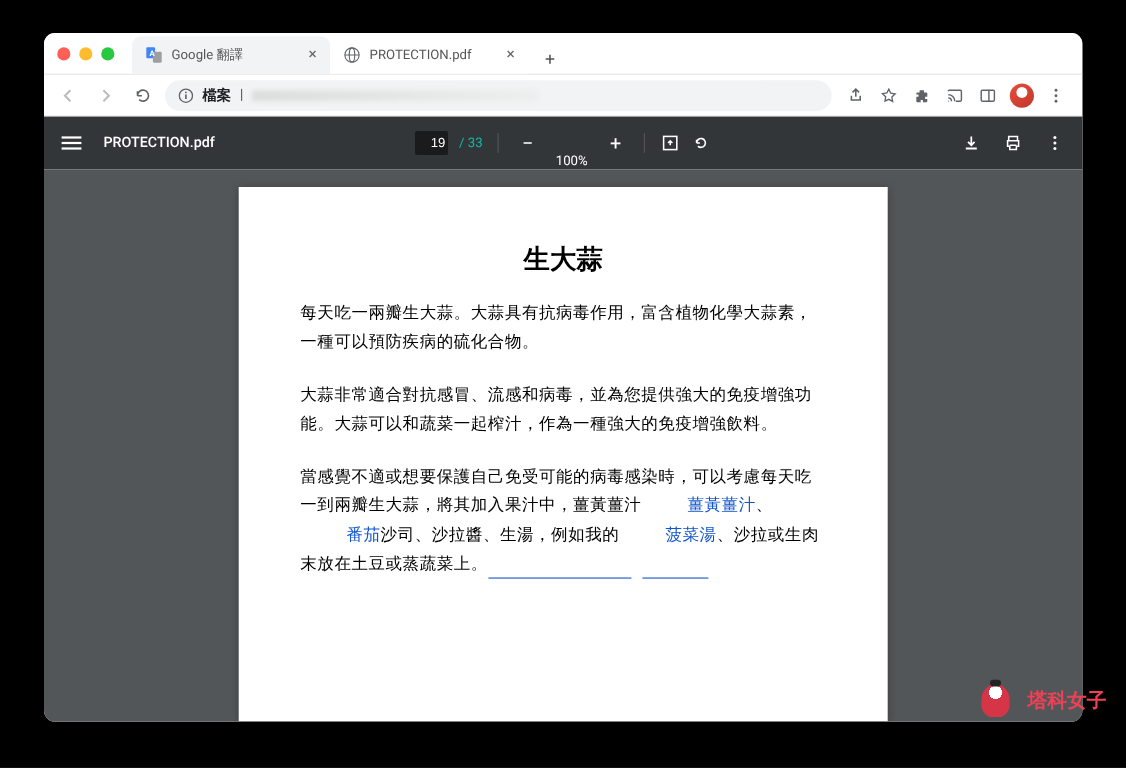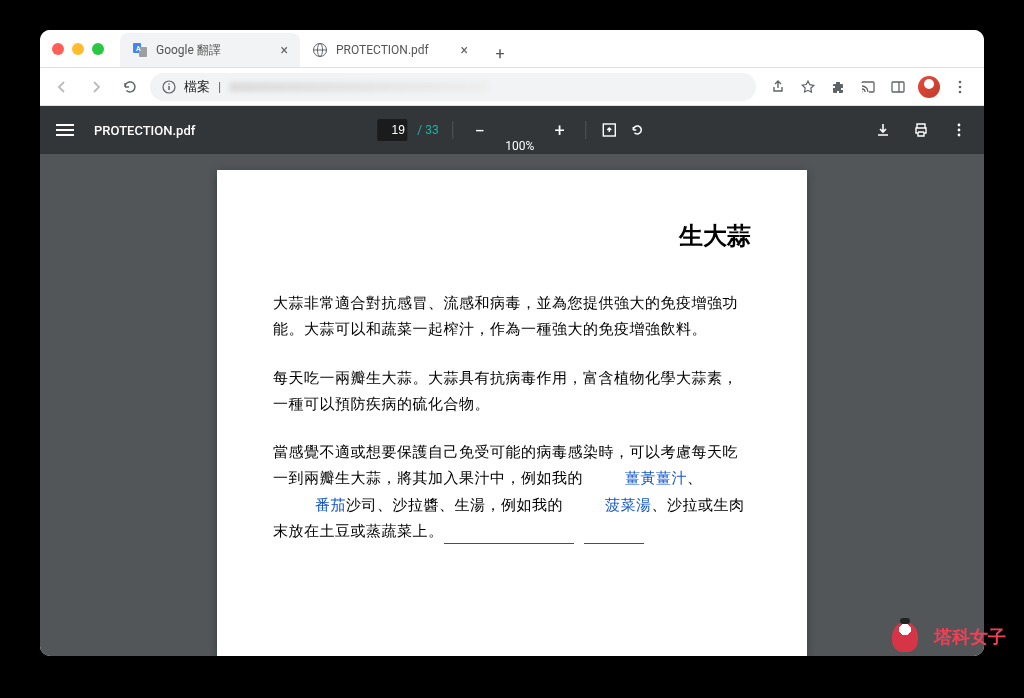--- a/index.html
+++ b/index.html
@@ -14,21 +14,21 @@
 .tabs { display: flex; align-items: flex-end; flex: 1; height: 100%; }
 .tab { display: flex; align-items: center; padding: 0 12px; height: 34px; font-size: 12px; color: #555; gap: 8px; min-width: 180px; border-radius: 8px 8px 0 0; }
 .tab.active { background: #fff; }
 .tab.inactive { background: #f1f3f4; }
 .tab-icon { width: 16px; height: 16px; display: flex; align-items: center; justify-content: center; font-size: 11px; }
 .tab-close { margin-left: auto; font-size: 14px; color: #666; cursor: pointer; }
 .newtab { width: 28px; height: 28px; display: flex; align-items: center; justify-content: center; font-size: 16px; color: #555; cursor: pointer; margin-left: 6px; }
 .navbar { height: 38px; background: #fff; display: flex; align-items: center; padding: 0 8px; gap: 6px; border-bottom: 1px solid #e0e0e0; }
 .navbtn { width: 28px; height: 28px; display: flex; align-items: center; justify-content: center; color: #5f6368; cursor: pointer; border-radius: 50%; }
 .navbtn.disabled { color: #bbb; }
-.urlbar { flex: 1; height: 28px; background: #f1f3f4; border-radius: 14px; display: flex; align-items: center; padding: 0 12px; gap: 8px; font-size: 13px; color: #5f6368; }
+.urlbar { flex: 1; height: 28px; background: #f1f3f4; border-radius: 14px; display: flex; align-items: center; padding: 0 12px; gap: 8px; font-size: 13px; color: #5f6368; font-weight: bold; }
 .urlhost { color: #202124; }
 .urlblur { flex: 1; height: 10px; background: linear-gradient(90deg, #ddd 0%, #eee 100%); border-radius: 2px; filter: blur(2px); max-width: 260px; }
 .ext-icons { display: flex; gap: 10px; align-items: center; padding: 0 6px; }
 .ext-icon { width: 20px; height: 20px; display: flex; align-items: center; justify-content: center; color: #5f6368; font-size: 15px; }
 .avatar { width: 22px; height: 22px; border-radius: 50%; background: linear-gradient(135deg, #e74c3c, #c0392b); position: relative; }
 .avatar::after { content: ''; position: absolute; top: 3px; left: 6px; width: 10px; height: 10px; background: #fff; border-radius: 50%; }
 .pdfbar { height: 48px; background: #323639; display: flex; align-items: center; padding: 0 16px; color: #fff; }
 .pdfbar-left { display: flex; align-items: center; gap: 20px; }
 .hamburger { cursor: pointer; display: flex; flex-direction: column; gap: 3px; }
 .hamburger span { width: 18px; height: 2px; background: #fff; }
@@ -36,21 +36,21 @@
 .pdfbar-center { display: flex; align-items: center; gap: 10px; position: absolute; left: 50%; transform: translateX(-50%); }
 .page-input { width: 30px; height: 22px; background: #191b1c; border: none; color: #fff; text-align: center; font-size: 12px; border-radius: 2px; padding-left: 12px; }
 .page-total { font-size: 12px; color: #14b8a6; }
 .divider { width: 1px; height: 18px; background: #555; margin: 0 4px; }
 .zoombtn { width: 24px; height: 24px; display: flex; align-items: center; justify-content: center; color: #fff; cursor: pointer; font-size: 18px; }
 .zoom-label { font-size: 12px; color: #fff; min-width: 36px; text-align: center; margin-top: 32px; }
 .pdfbar-right { margin-left: auto; display: flex; align-items: center; gap: 20px; }
 .pdf-action { cursor: pointer; color: #fff; display: flex; align-items: center; justify-content: center; }
 .viewer { flex: 1; background: #525659; display: flex; justify-content: center; overflow: hidden; padding-top: 16px; }
 .page { width: 590px; background: #fff; box-shadow: 0 2px 8px rgba(0,0,0,0.3); padding: 50px 56px; font-family: "Microsoft YaHei", "PingFang TC", sans-serif; color: #000; }
-.page h1 { text-align: right; font-size: 24px; font-weight: 700; margin-bottom: 38px; }
+.page h1 { text-align: center; font-size: 24px; font-weight: 700; margin-bottom: 20px; }
 .page p { font-size: 15px; line-height: 1.75; margin-bottom: 22px; letter-spacing: 0.5px; }
 .page .lnk { color: #1155cc; padding-left: 42px; }
 .under-block { border-bottom: 1px solid #1155cc; display: inline-block; min-width: 130px; height: 1.2em; vertical-align: bottom; }
 .under-short { border-bottom: 1px solid #1155cc; display: inline-block; min-width: 60px; height: 1.2em; vertical-align: bottom; margin-left: 10px; }
 .watermark { position: absolute; right: 18px; bottom: 46px; display: flex; align-items: center; gap: 16px; font-size: 18px; font-weight: 700; color: #ef4056; }
 .wm-fig { width: 26px; height: 30px; background: radial-gradient(circle at 50% 25%, #fff 6px, transparent 6px), #d63447; border-radius: 50% 50% 40% 40%; position: relative; }
 .wm-fig::before { content:''; position:absolute; top:-4px; left:8px; width:10px; height:6px; background:#222; border-radius:3px; }
 svg { display: block; }
 </style>
 </head>
@@ -202,24 +202,24 @@
             <circle cx="9" cy="9" r="1.4" fill="#fff"></circle>
             <circle cx="9" cy="14" r="1.4" fill="#fff"></circle>
           </svg>
       </div>
     </div>
   </div>
 
   <div class="viewer">
     <div class="page">
       <h1>生大蒜</h1>
+      <p>每天吃一兩瓣生大蒜。大蒜具有抗病毒作用，富含植物化學大蒜素，一種可以預防疾病的硫化合物。</p>
       <p>大蒜非常適合對抗感冒、流感和病毒，並為您提供強大的免疫增強功能。大蒜可以和蔬菜一起榨汁，作為一種強大的免疫增強飲料。</p>
-      <p>每天吃一兩瓣生大蒜。大蒜具有抗病毒作用，富含植物化學大蒜素，一種可以預防疾病的硫化合物。</p>
       <p>
-        <span>當感覺不適或想要保護自己免受可能的病毒感染時，可以考慮每天吃一到兩瓣生大蒜，將其加入果汁中，例如我的</span><span class="lnk">薑黃薑汁</span><span>、</span><span class="lnk">番茄</span><span>沙司、沙拉醬、生湯，例如我的</span><span class="lnk">菠菜湯</span><span>、沙拉或生肉末放在土豆或蒸蔬菜上。</span><span class="under-block"></span><span class="under-short"></span>
+        <span>當感覺不適或想要保護自己免受可能的病毒感染時，可以考慮每天吃一到兩瓣生大蒜，將其加入果汁中，薑黃薑汁</span><span class="lnk">薑黃薑汁</span><span>、</span><span class="lnk">番茄</span><span>沙司、沙拉醬、生湯，例如我的</span><span class="lnk">菠菜湯</span><span>、沙拉或生肉末放在土豆或蒸蔬菜上。</span><span class="under-block"></span><span class="under-short"></span>
       </p>
     </div>
   </div>
 </div>
 
 <div class="watermark">
   <div class="wm-fig"></div>
   <span>塔科女子</span>
 </div>
 

